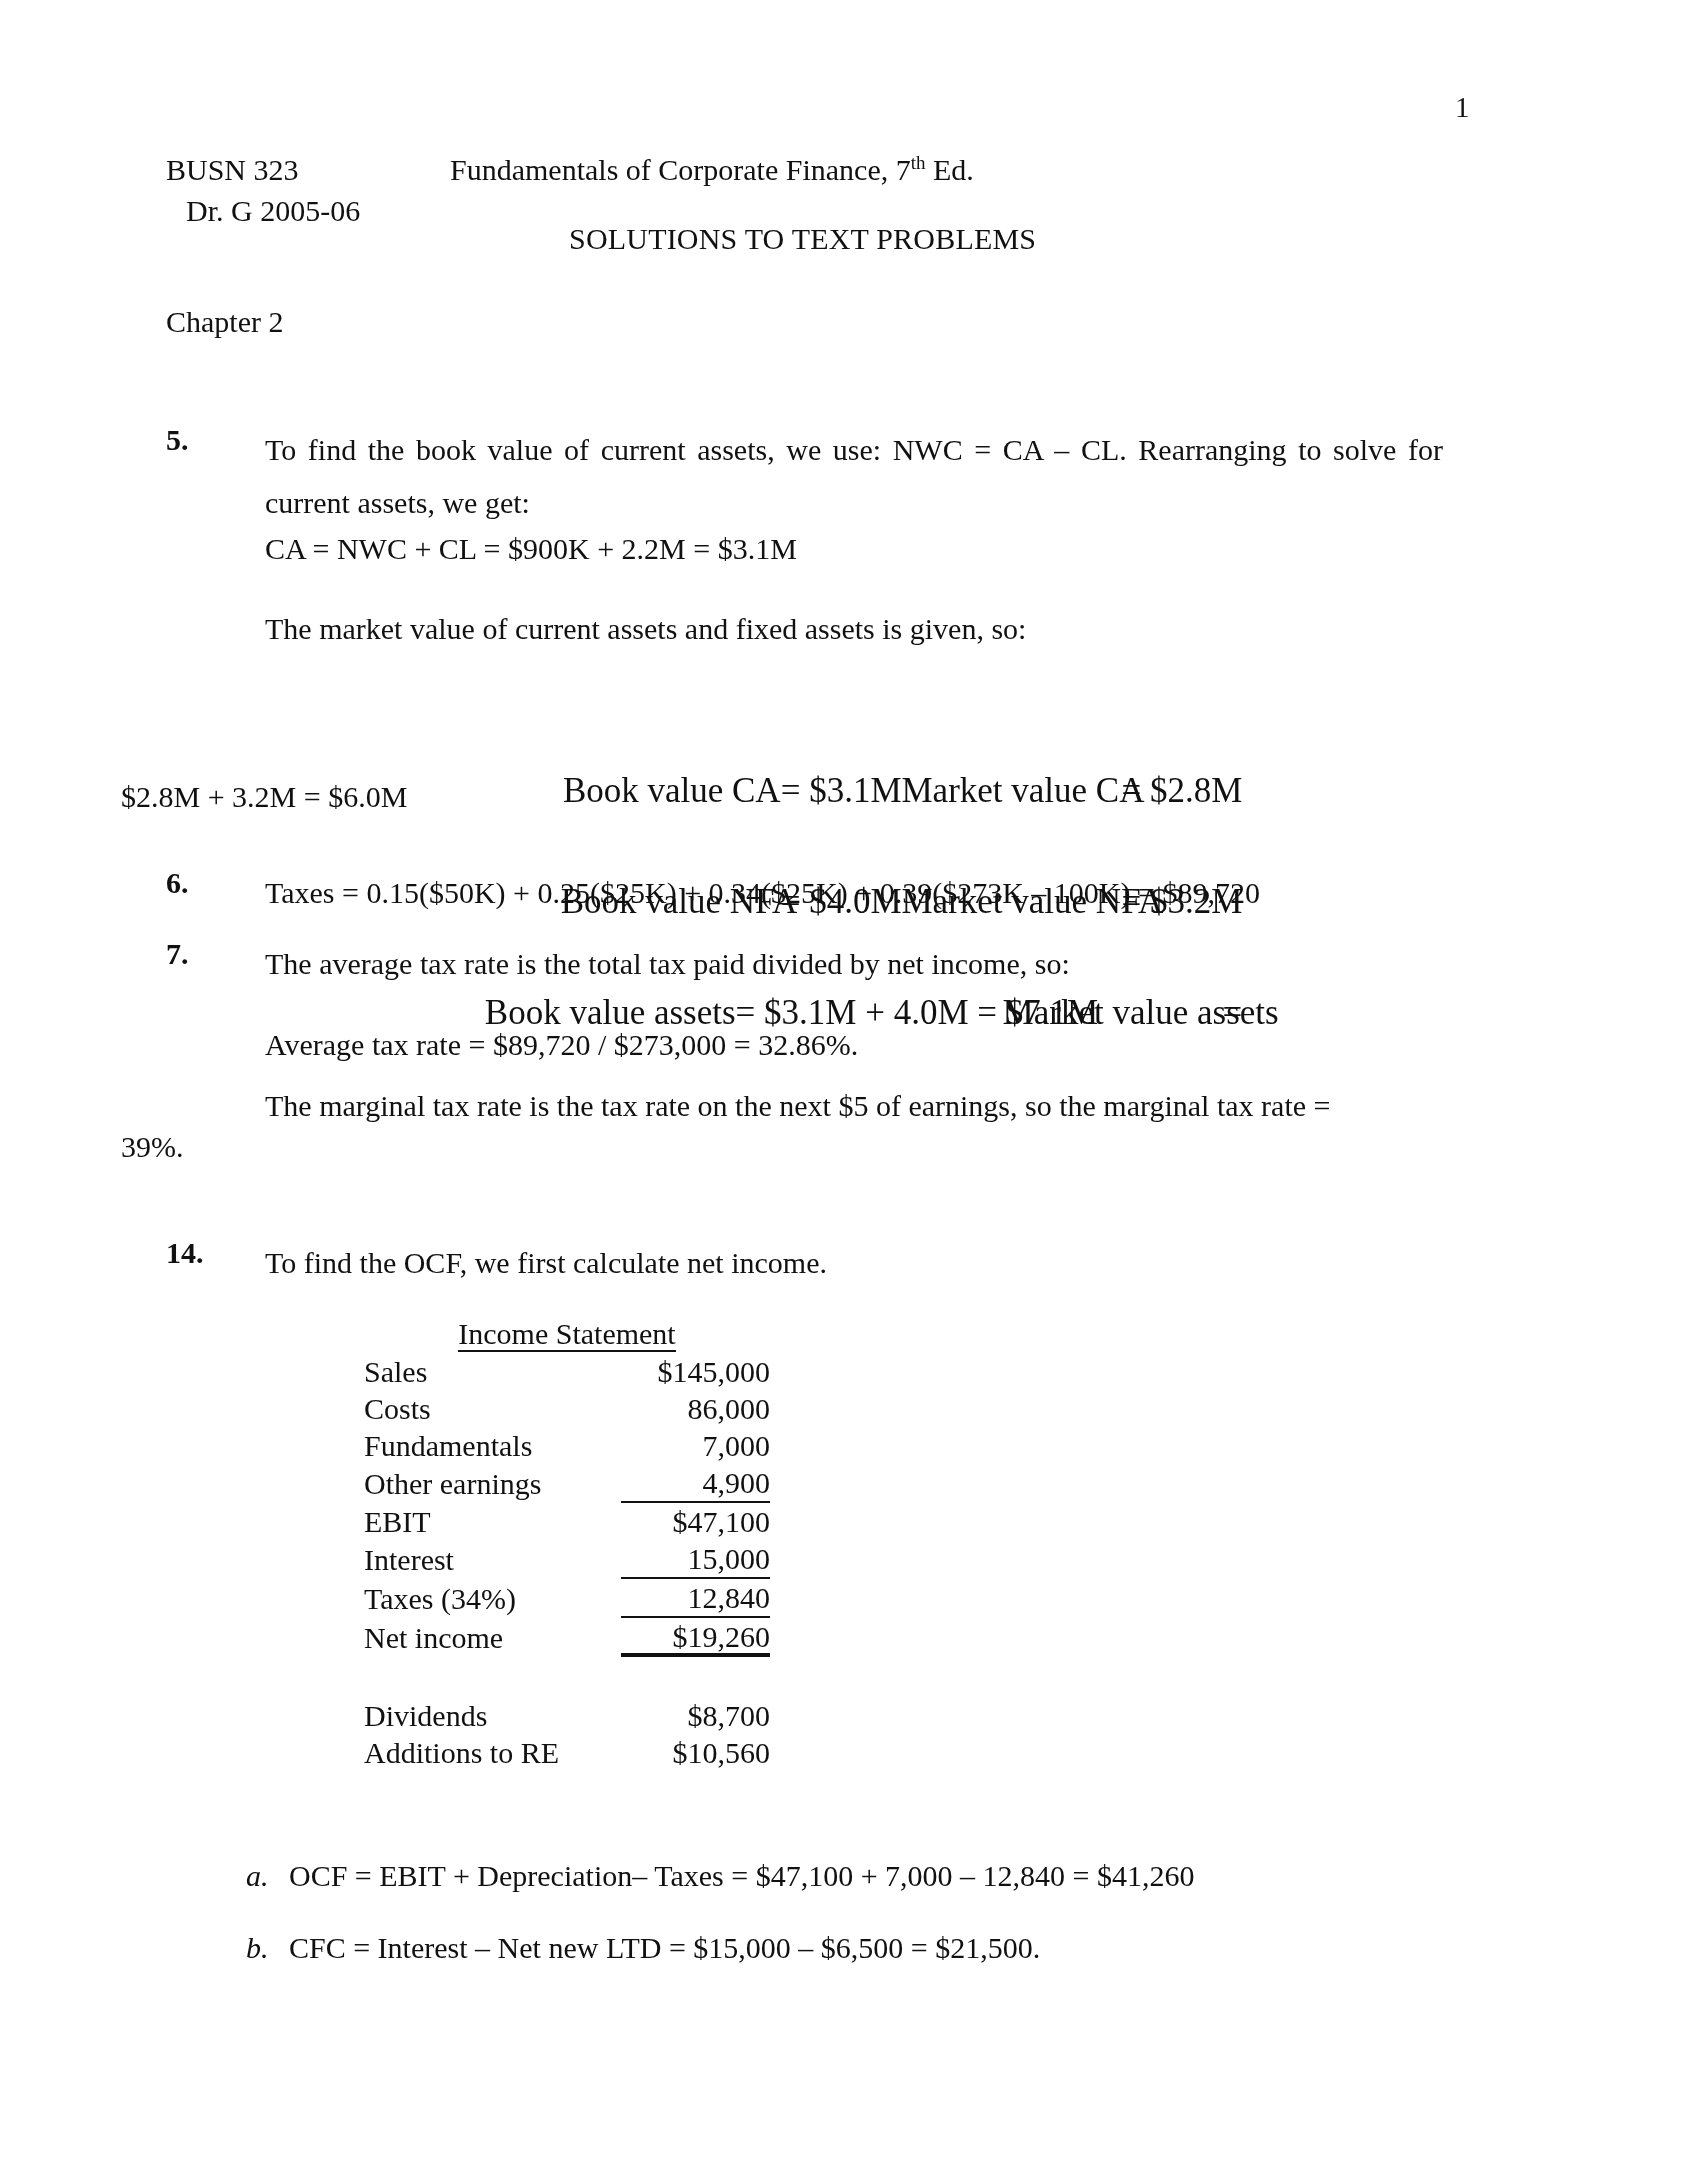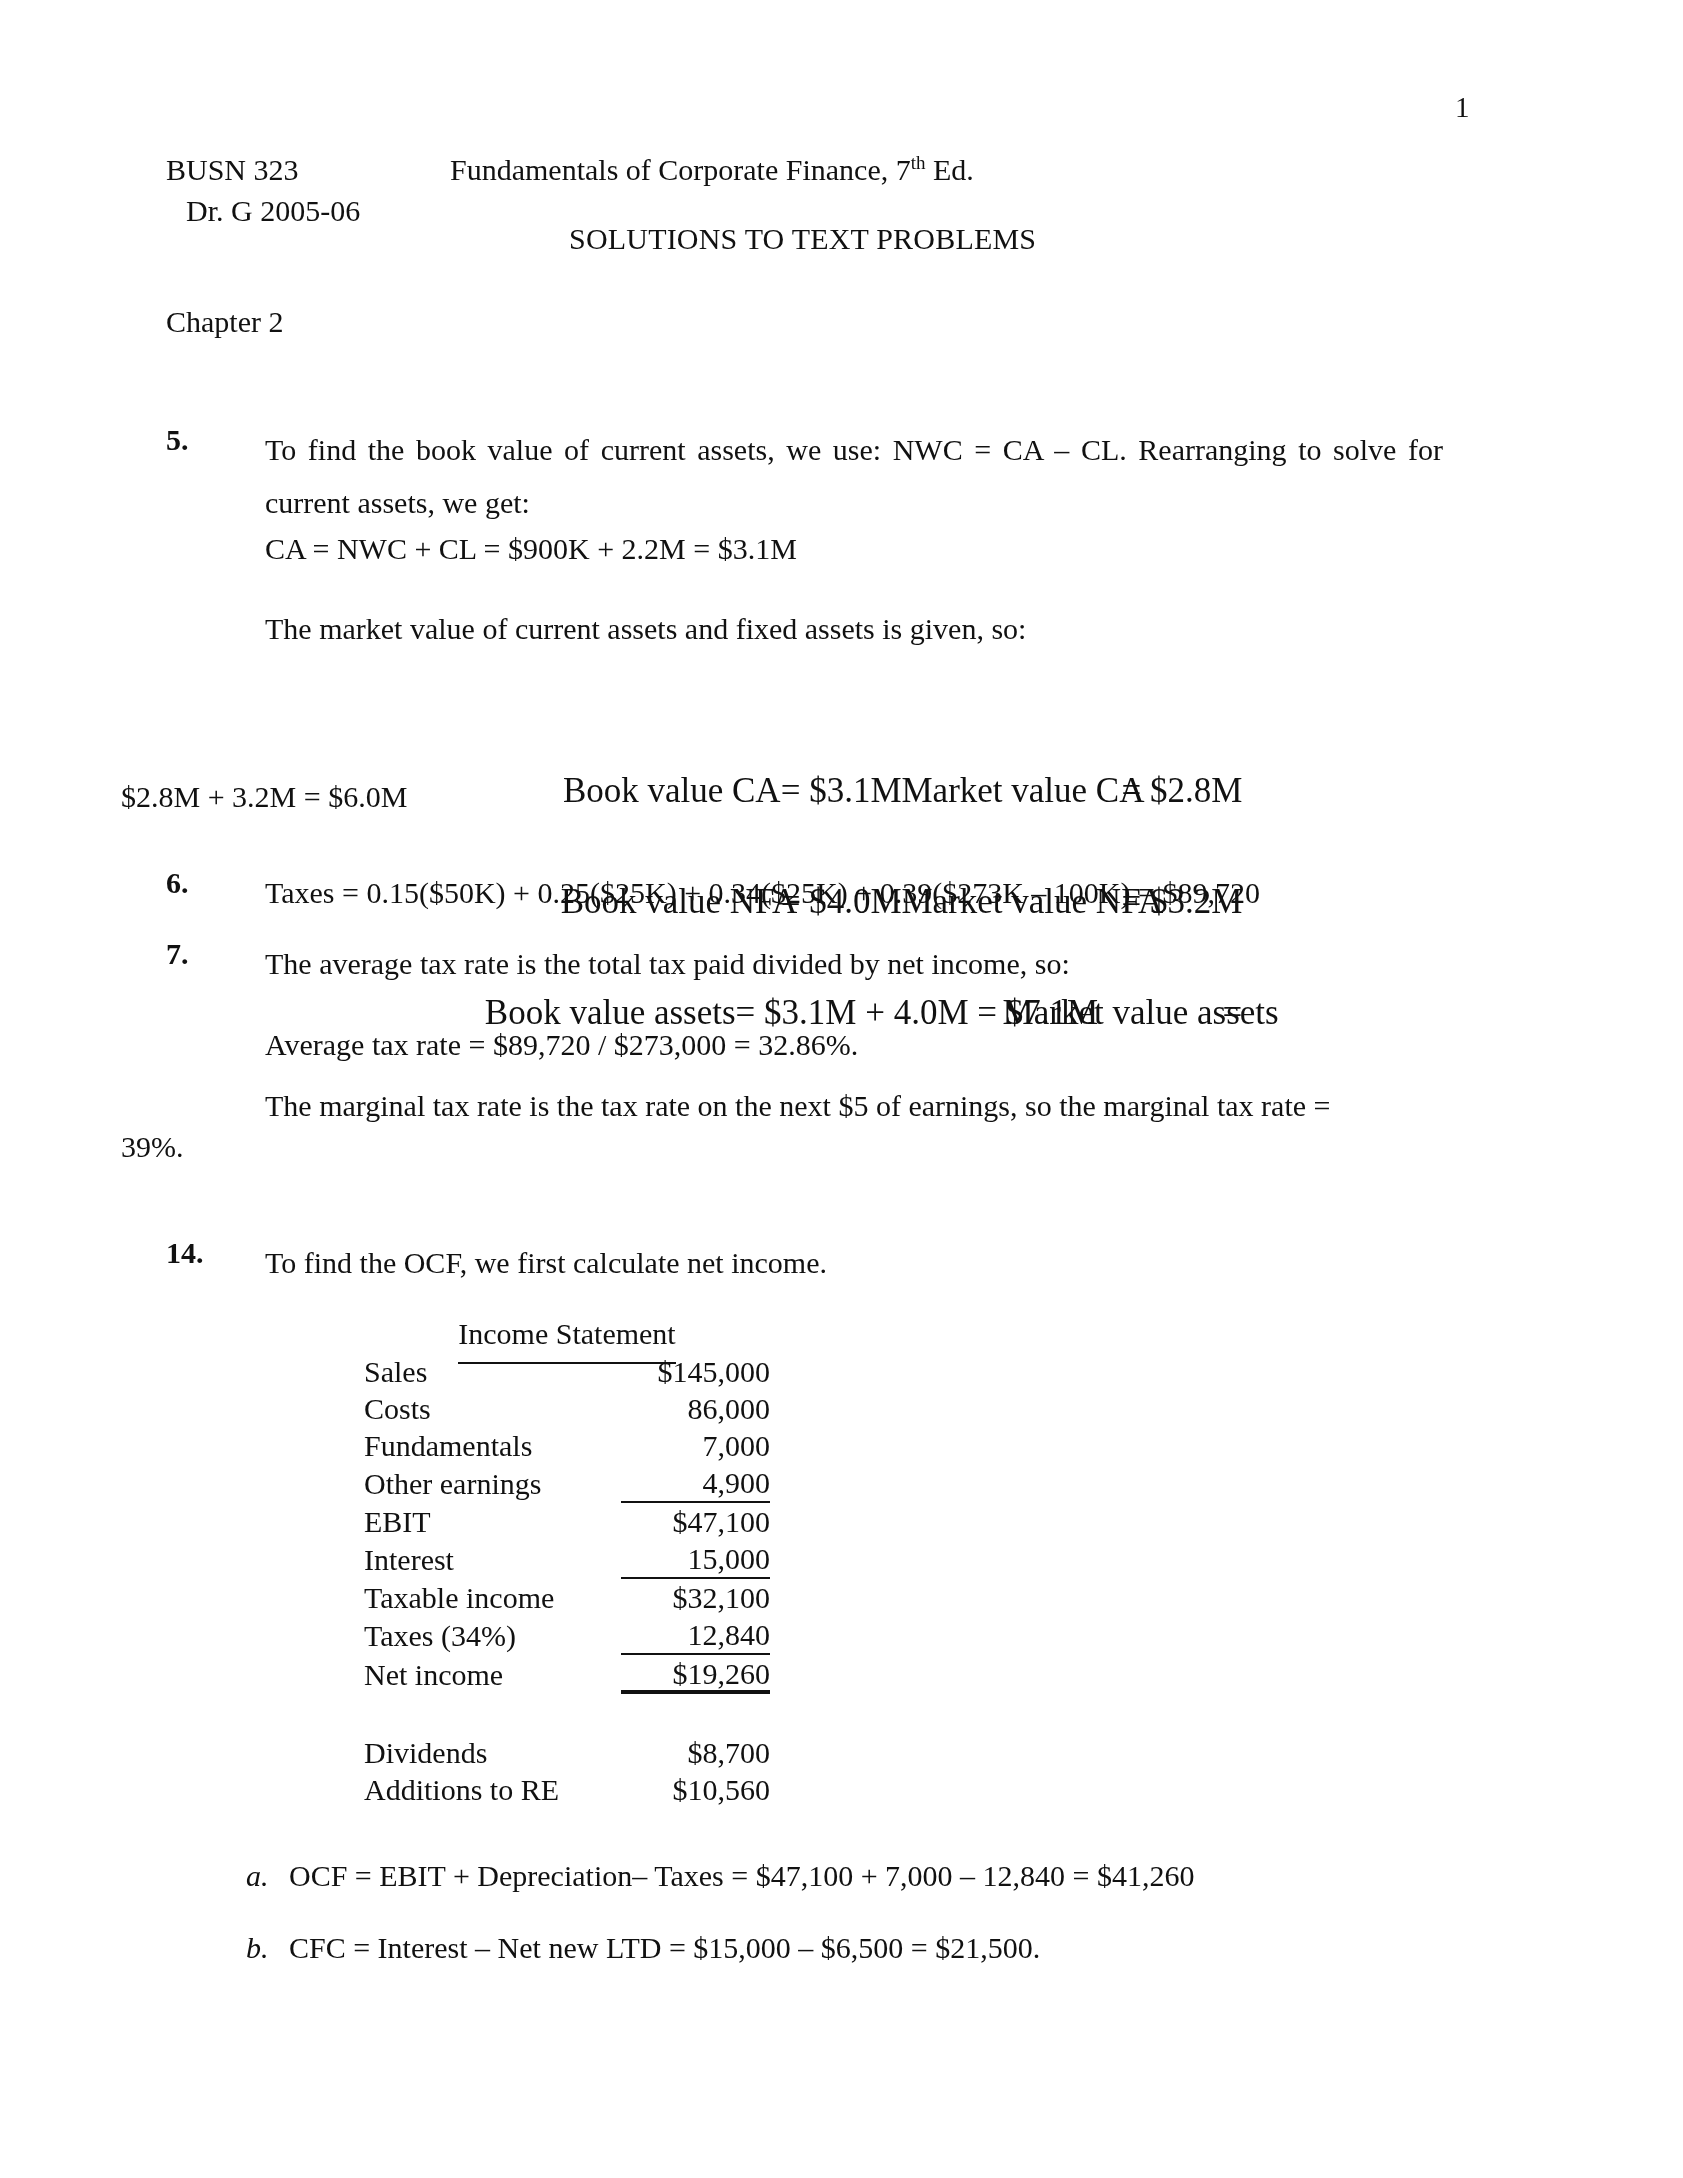--- a/index.html
+++ b/index.html
@@ -129,21 +129,21 @@
     left: 364px; top: 1317px;
     font-size: 30px;
   }
   .is-title {
     text-align: center;
     width: 406px;
     margin: 0 0 2px 0;
   }
   .is-title span {
     border-bottom: 2px solid #111;
-    padding-bottom: 12px;
+    padding-bottom: 0;
     text-align: center;
   }
   .is-table {
     border-collapse: collapse;
     width: 406px;
     font-size: 30px;
   }
   .is-table td {
     padding: 0;
     height: 37px;
@@ -243,24 +243,20 @@
         </tr>
         <tr>
           <td class="is-label">EBIT</td>
           <td class="is-value">$47,100</td>
         </tr>
         <tr>
           <td class="is-label">Interest</td>
           <td class="is-value ul-single">15,000</td>
         </tr>
         <tr>
-          <td class="is-label">Taxable income</td>
-          <td class="is-value">$32,100</td>
-        </tr>
-        <tr>
           <td class="is-label">Taxes (34%)</td>
           <td class="is-value ul-single">12,840</td>
         </tr>
         <tr>
           <td class="is-label">Net income</td>
           <td class="is-value ul-double">$19,260</td>
         </tr>
         <tr class="is-gap">
           <td></td>
           <td></td>

